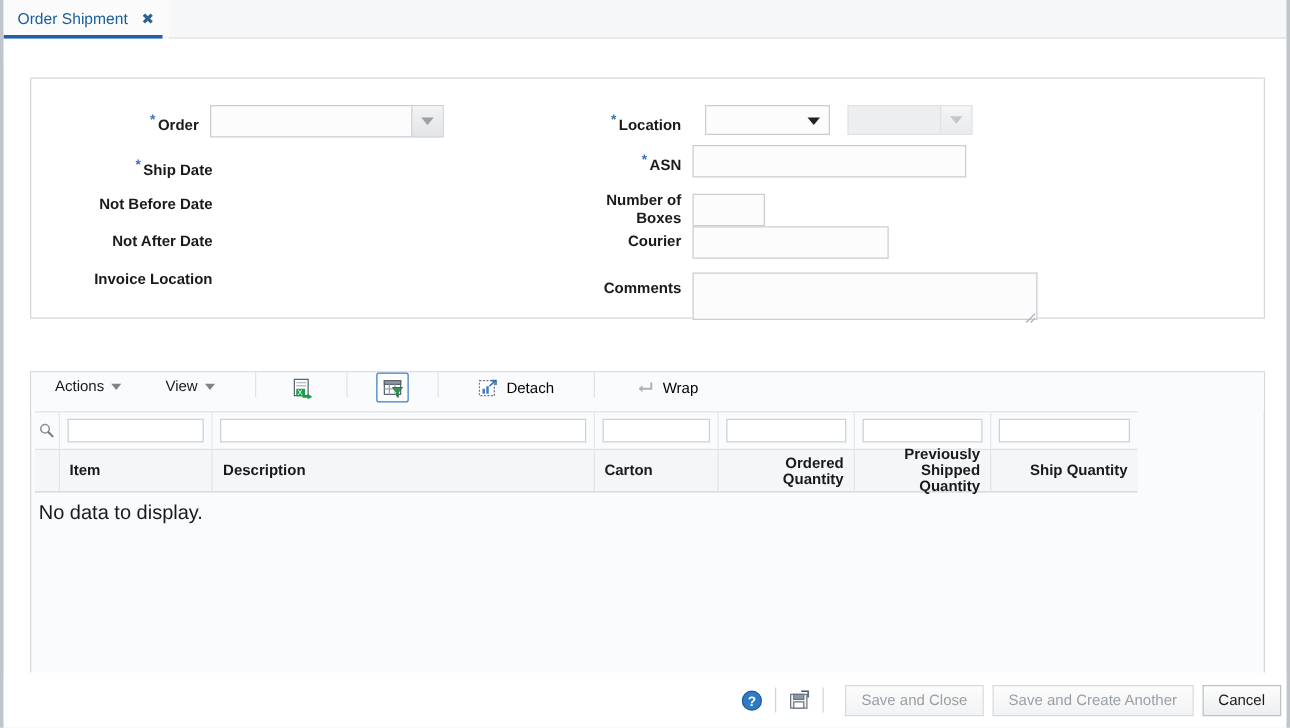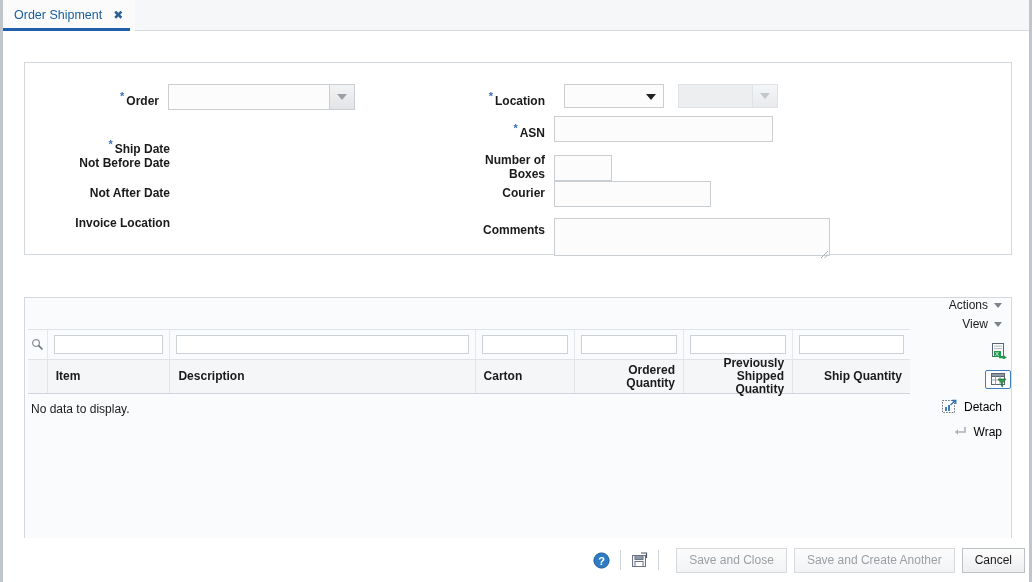--- a/index.html
+++ b/index.html
@@ -245,25 +245,24 @@
     top: 266px;
     width: 988px;
     height: 265px;
     box-sizing: border-box;
     border: 1px solid #d3d8dd;
     background: #fafbfc;
   }
   .toolbar {
     height: 31px;
     display: flex;
-    align-items: flex-end;
+    align-items: flex-start;
     padding-left: 10px;
-    gap: 5px;
+    gap: 17px;
     background: #fafbfc;
-    flex-direction: column;
   }
   .tb-menu {
     display: flex;
     align-items: center;
     gap: 6px;
     padding: 0 9px;
     height: 22px;
     font-size: 12px;
     color: #1a1a1a;
     cursor: pointer;
@@ -360,21 +359,21 @@
     color: #1a1a1a;
     border-right: 1px solid #e1e5e9;
     line-height: 13px;
   }
   .hcell:last-child { border-right: none; }
   .hcell.num { justify-content: flex-end; text-align: right; }
   .hcell.two-line { text-align: right; display: flex; justify-content: flex-end; }
 
   .nodata {
     padding: 8px 0 0 3px;
-    font-size: 12px;
+    font-size: 16px;
     color: #1a1a1a;
   }
 
   
   .footer {
     position: absolute;
     left: 0;
     right: 0;
     bottom: 0;
     height: 44px;
@@ -416,21 +415,21 @@
         <div class="field-label" style="width:145px;"><span class="req">*</span><span>Order</span></div>
         <div class="combo" style="margin-left:9px; width:187px;">
           <input class="combo-text" type="text" value="" style="">
           <span class="combo-btn">
               <span class="caret-gray"></span>
             </span>
         </div>
       </div>
 
       <div class="field-row" style="left:0; top:57px; width:330px;">
-        <div class="field-label" style="width:145px;margin-top:12px;"><span class="req">*</span><span>Ship Date</span></div>
+        <div class="field-label" style="width:145px;"><span class="req">*</span><span>Ship Date</span></div>
       </div>
 
       <div class="field-row" style="left:0; top:88px; width:330px;">
         <div class="field-label" style="width:145px;">Not Before Date</div>
       </div>
 
       <div class="field-row" style="left:0; top:118px; width:330px;">
         <div class="field-label" style="width:145px;">Not After Date</div>
       </div>
 

